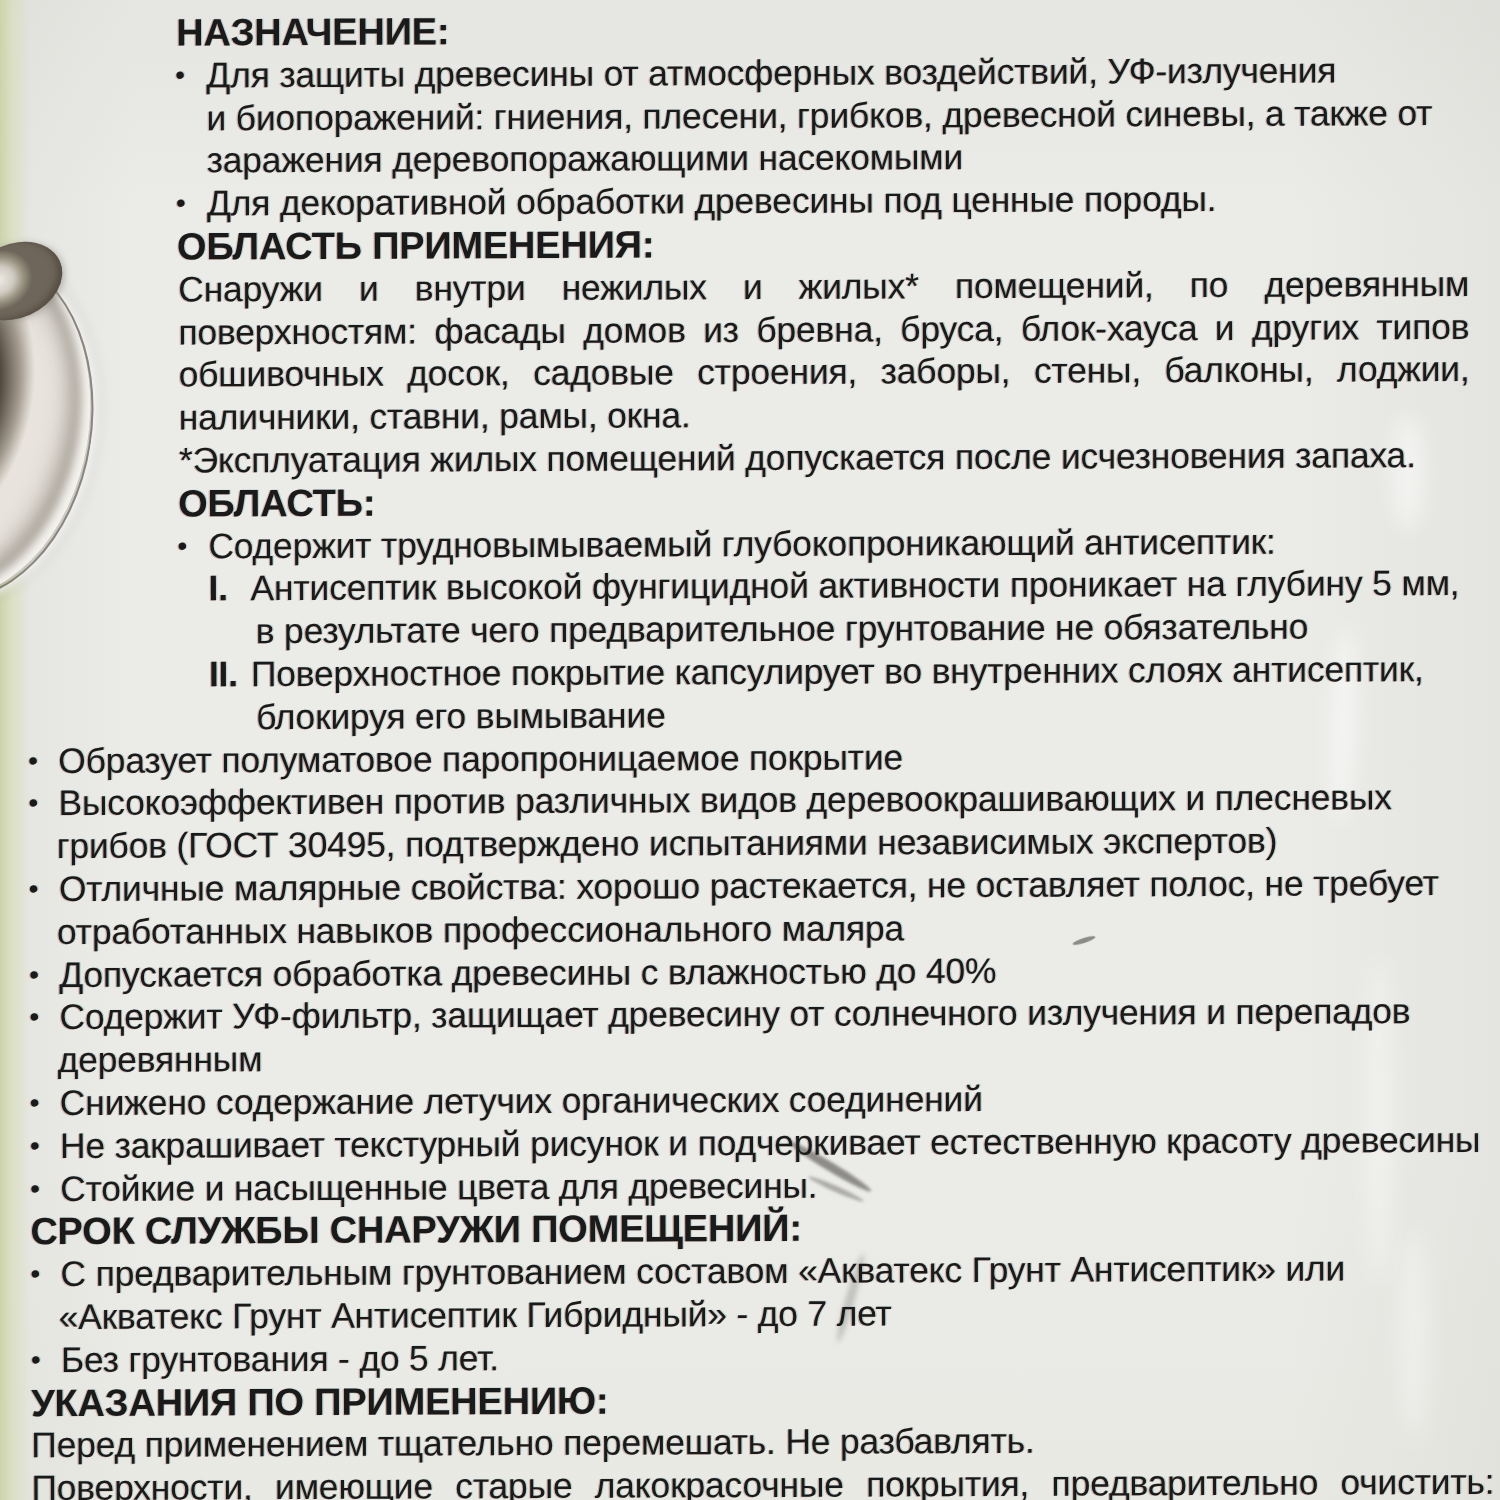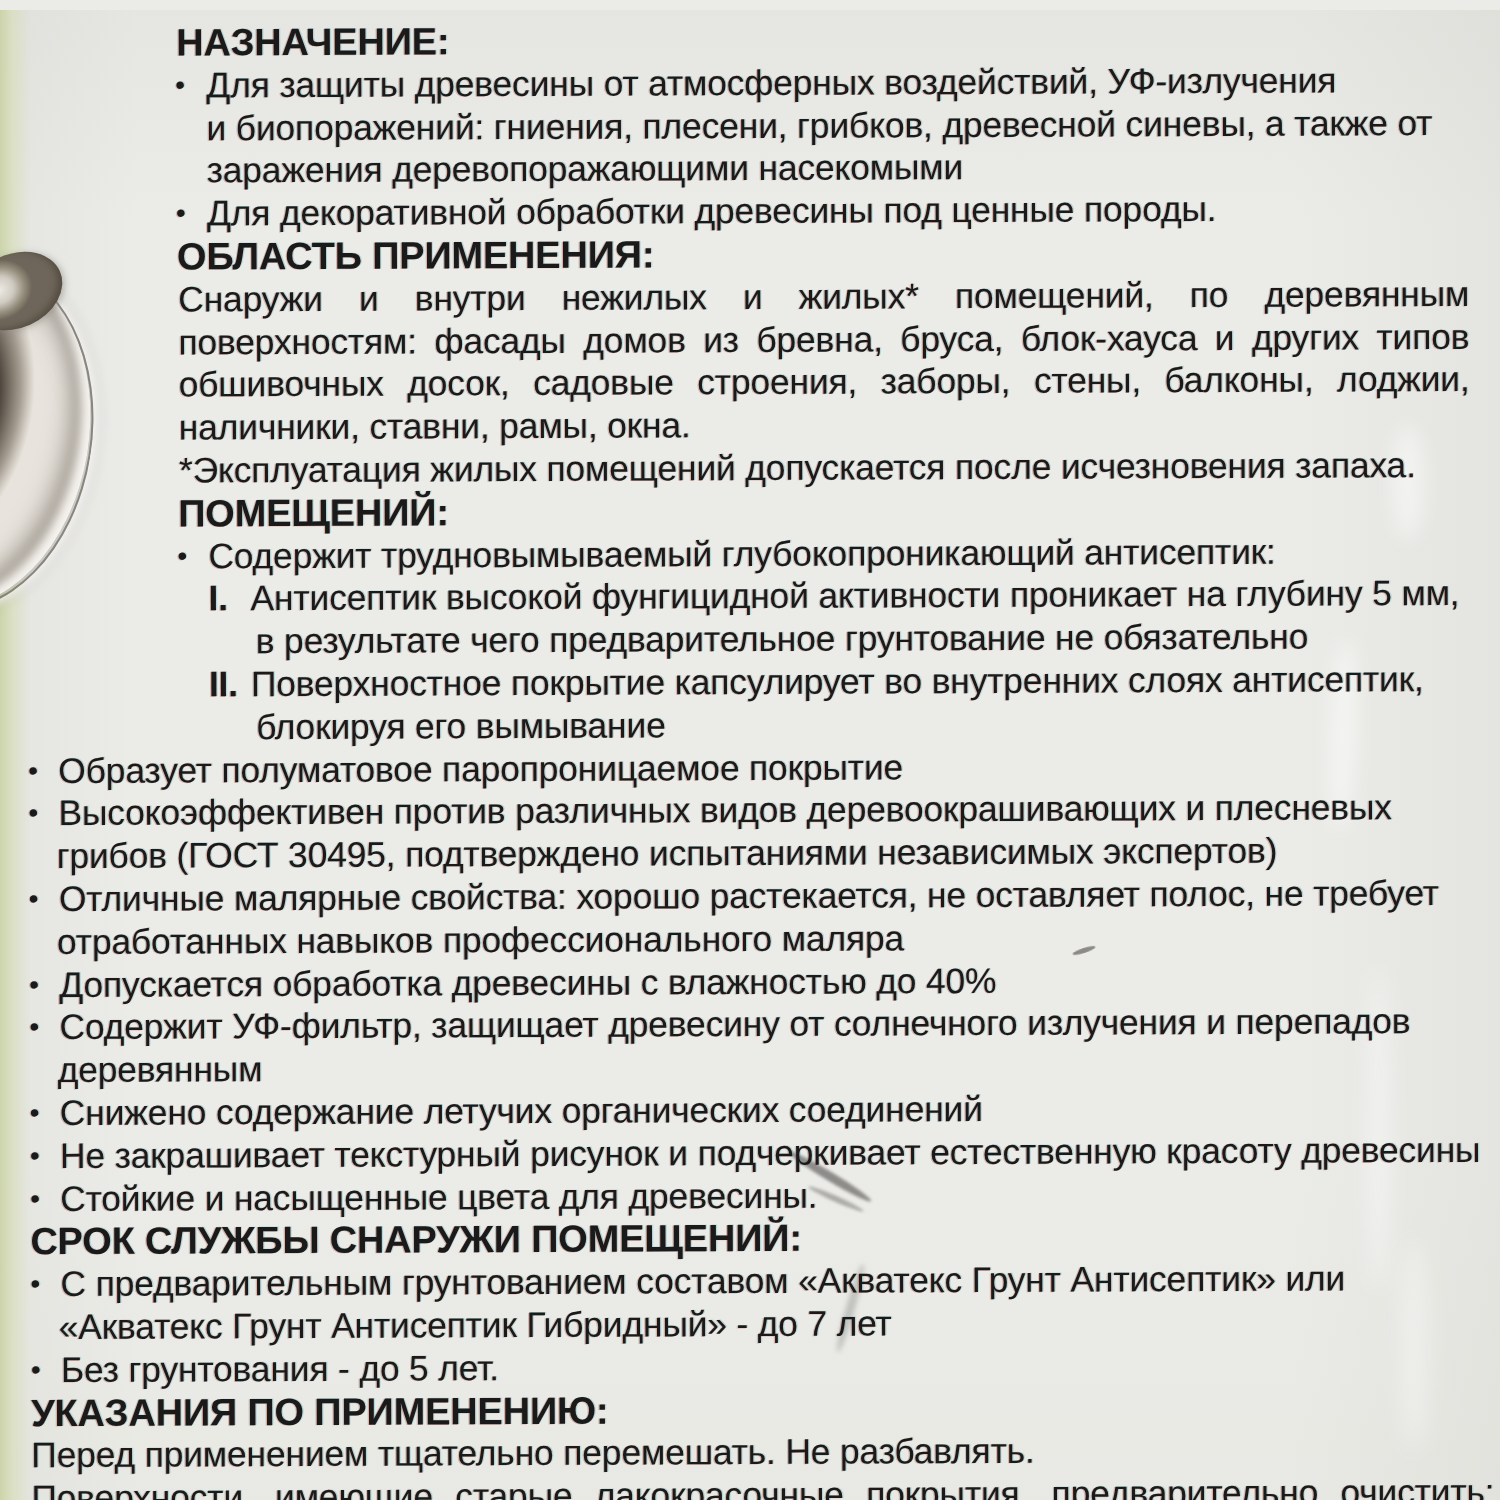--- a/index.html
+++ b/index.html
@@ -1,21 +1,21 @@
 <!DOCTYPE html>
 <html><head>
 <meta charset="utf-8">
 <style>
   html, body { margin:0; padding:0; }
   body {
     width:1500px; height:1500px; overflow:hidden; position:relative;
     background:#ebebe8;
     font-family:"Liberation Sans", sans-serif;
   }
-  .photo-frame { position:absolute; inset:0; overflow:hidden;margin-top:10px; }
+  .photo-frame { position:absolute; inset:0; overflow:hidden; }
 
   
   .paper-shading {
     position:absolute; inset:0; pointer-events:none;
     background:
       linear-gradient(to right, rgba(205,205,198,.22) 0%, rgba(255,255,255,0) 9%,
                       rgba(255,255,255,0) 86%, rgba(195,195,188,.18) 100%),
       linear-gradient(to bottom, rgba(222,222,218,.45) 0%, rgba(255,255,255,0) 14%,
                       rgba(255,255,255,0) 78%, rgba(228,230,220,.35) 100%);
   }
@@ -139,21 +139,21 @@
       <div class="line b1"><span class="mk">•</span><span>Для защиты древесины от атмосферных воздействий, УФ-излучения</span></div>
       <div class="line c1"><span>и биопоражений: гниения, плесени, грибков, древесной синевы, а также от</span></div>
       <div class="line c1"><span>заражения деревопоражающими насекомыми</span></div>
       <div class="line b1"><span class="mk">•</span><span>Для декоративной обработки древесины под ценные породы.</span></div>
       <div class="line h1"><span>ОБЛАСТЬ ПРИМЕНЕНИЯ:</span></div>
       <div class="line p1j"><span>Снаружи и внутри нежилых и жилых* помещений, по деревянным</span></div>
       <div class="line p1j"><span>поверхностям: фасады домов из бревна, бруса, блок-хауса и других типов</span></div>
       <div class="line p1j"><span>обшивочных досок, садовые строения, заборы, стены, балконы, лоджии,</span></div>
       <div class="line p1"><span>наличники, ставни, рамы, окна.</span></div>
       <div class="line p1"><span>*Эксплуатация жилых помещений допускается после исчезновения запаха.</span></div>
-      <div class="line h1"><span>ПОМЕЩЕНИЙ:</span></div>
+      <div class="line h1"><span>ОБЛАСТЬ:</span></div>
       <div class="line b1"><span class="mk">•</span><span>Содержит трудновымываемый глубокопроникающий антисептик:</span></div>
       <div class="line r1"><span class="mk">I.</span><span>Антисептик высокой фунгицидной активности проникает на глубину 5 мм,</span></div>
       <div class="line rc1"><span>в результате чего предварительное грунтование не обязательно</span></div>
       <div class="line r1"><span class="mk">II.</span><span>Поверхностное покрытие капсулирует во внутренних слоях антисептик,</span></div>
       <div class="line rc1"><span>блокируя его вымывание</span></div>
       <div class="line b0"><span class="mk">•</span><span>Образует полуматовое паропроницаемое покрытие</span></div>
       <div class="line b0"><span class="mk">•</span><span>Высокоэффективен против различных видов деревоокрашивающих и плесневых</span></div>
       <div class="line c0"><span>грибов (ГОСТ 30495, подтверждено испытаниями независимых экспертов)</span></div>
       <div class="line b0"><span class="mk">•</span><span>Отличные малярные свойства: хорошо растекается, не оставляет полос, не требует</span></div>
       <div class="line c0"><span>отработанных навыков профессионального маляра</span></div>

